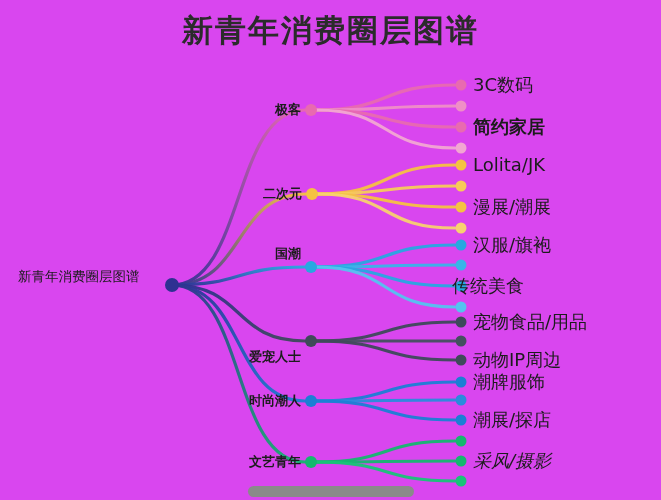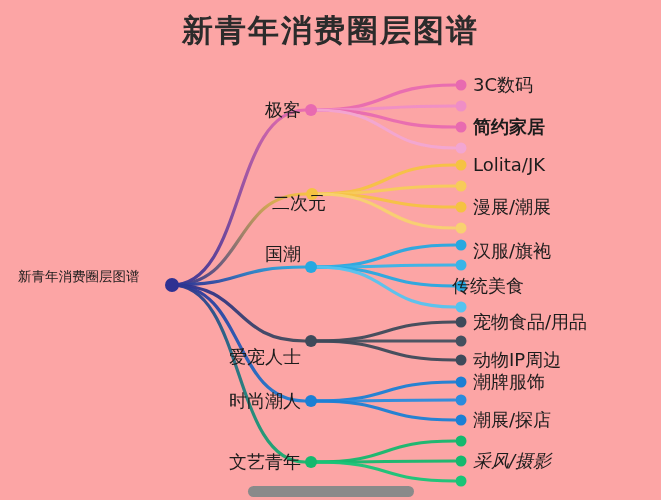--- a/index.html
+++ b/index.html
@@ -11,21 +11,21 @@
     width: 661px;
     height: 500px;
     position: relative;
     overflow: hidden;
     font-family: "Liberation Sans", "DejaVu Sans", sans-serif;
     -webkit-font-smoothing: antialiased;
   }
   #page {
     position: absolute;
     inset: 0;
-    background: #fca5a5;
+    background: #d946ef;
   }
   #title {
     position: absolute;
     top: 10px;
     left: 0;
     width: 661px;
     text-align: center;
     font-size: 31px;
     font-weight: 700;
     letter-spacing: 2px;
@@ -40,23 +40,24 @@
   }
   .node-label {
     position: absolute;
     font-size: 14.5px;
     color: #1c1c1c;
     white-space: nowrap;
     font-family: "DejaVu Sans", "Liberation Sans", sans-serif;
     line-height: 1.25;
   }
   .branch-label {
-    font-size: 18px;
+    font-size: 13px;
     text-align: right;
     transform: translate(-100%, -50%);
+    font-weight: bold;
   }
   .leaf-label {
     font-size: 18px;
     transform: translate(0, -50%);
   }
   #root-label {
     position: absolute;
     left: 18px;
     top: 267px;
     width: 142px;
@@ -173,25 +174,25 @@
         <circle cx="461" cy="481" r="5.5" fill="#18c477"></circle>
       </g>
   </svg>
 
   <div id="root-label">新青年消费圈层图谱</div>
 
   <div id="labels">
       <div class="node-label branch-label" style="left: 301px; top: 110px;">极客</div>
       <div class="node-label leaf-label" style="left: 473px; top: 85px;">3C数码</div>
       <div class="node-label leaf-label" style="left: 473px; top: 127px; font-weight: bold;">简约家居</div>
-      <div class="node-label branch-label" style="left: 302px; top: 203px; margin-left: 24px;">二次元</div>
+      <div class="node-label branch-label" style="left: 302px; top: 194px;">二次元</div>
       <div class="node-label leaf-label" style="left: 473px; top: 165px;">Lolita/JK</div>
       <div class="node-label leaf-label" style="left: 473px; top: 207px;">漫展/潮展</div>
       <div class="node-label branch-label" style="left: 301px; top: 254px;">国潮</div>
-      <div class="node-label leaf-label" style="left: 473px; top: 251px;">汉服/旗袍</div>
+      <div class="node-label leaf-label" style="left: 473px; top: 245px;">汉服/旗袍</div>
       <div class="node-label leaf-label" style="left: 452px; top: 286px;">传统美食</div>
       <div class="node-label branch-label" style="left: 301px; top: 341px; margin-top: 16px;">爱宠人士</div>
       <div class="node-label leaf-label" style="left: 473px; top: 322px;">宠物食品/用品</div>
       <div class="node-label leaf-label" style="left: 473px; top: 360px;">动物IP周边</div>
       <div class="node-label branch-label" style="left: 301px; top: 401px;">时尚潮人</div>
       <div class="node-label leaf-label" style="left: 473px; top: 382px;">潮牌服饰</div>
       <div class="node-label leaf-label" style="left: 473px; top: 420px;">潮展/探店</div>
       <div class="node-label branch-label" style="left: 301px; top: 462px;">文艺青年</div>
       <div class="node-label leaf-label" style="left: 473px; top: 461px; font-style: italic;">采风/摄影</div>
     </div>

